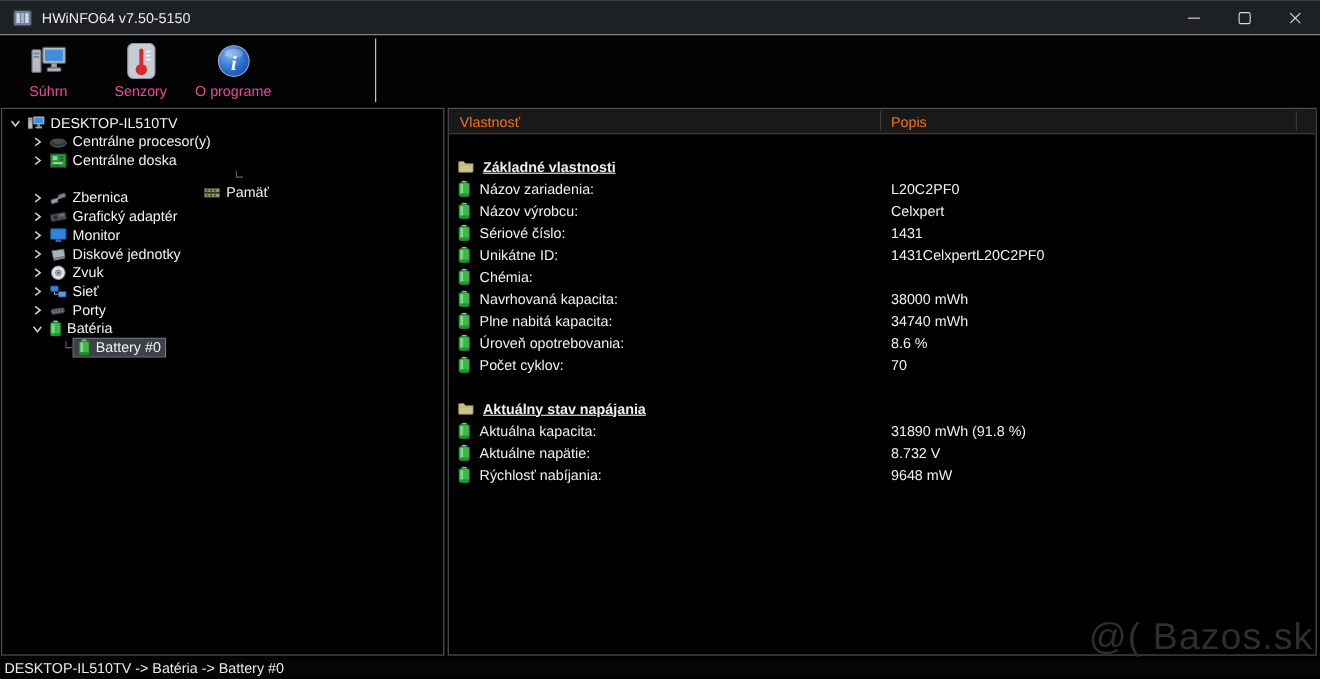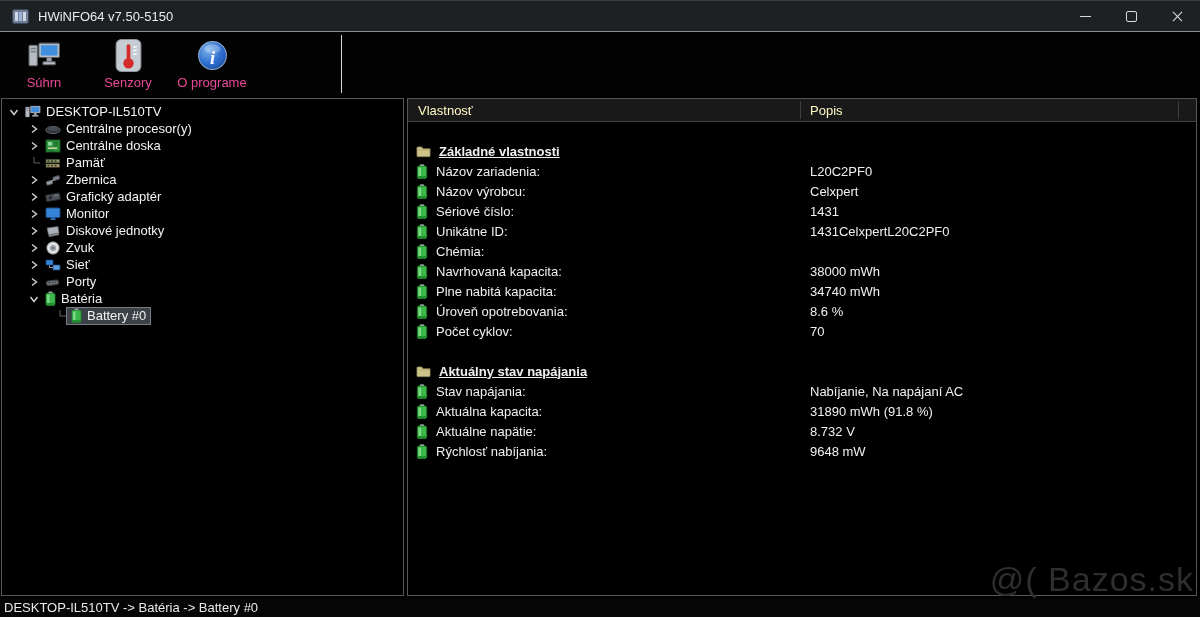--- a/index.html
+++ b/index.html
@@ -46,21 +46,21 @@
   .t-icon{width:16px;height:14px;flex:none;display:flex;align-items:center;}
   .t-icon svg{width:100%;height:100%;display:block;}
   .t-icon.batt{width:11px;height:15px;}
   .t-label{font-size:13px;color:#f2f2f2;}
   .props-panel{
     position:absolute;left:407px;top:98px;width:790px;height:498px;
     background:#000;border:1px solid #54585c;box-sizing:border-box;overflow:hidden;
   }
   .prop-header{
     height:22px;background:#191919;border-bottom:1px solid #3e3e3e;
-    position:relative;display:flex;align-items:center;color:#fef9c3;
+    position:relative;display:flex;align-items:center;color:#f97316;
   }
   .ph-prop{padding-left:10px;}
   .ph-desc{position:absolute;left:402px;}
   .ph-div{position:absolute;top:2px;bottom:2px;width:1px;background:#3e3e3e;}
   .prop-body{position:relative;padding-top:19px;}
   .prop-row{height:20px;display:flex;align-items:center;position:relative;padding-left:8px;}
   .p-icon{width:12px;height:15px;flex:none;margin-right:8px;display:flex;align-items:center;}
   .p-icon svg{width:100%;height:100%;display:block;}
   .p-icon.folder{width:15px;height:13px;}
   .p-label{color:#f0f0f0;white-space:nowrap;}
@@ -211,21 +211,21 @@
               <rect x="3" y="3" width="4" height="3.5" fill="#8fd79a"></rect>
               <rect x="9" y="3" width="4" height="1.5" fill="#1b6b28"></rect>
               <rect x="9" y="5.5" width="4" height="1.5" fill="#1b6b28"></rect>
               <rect x="3" y="8.5" width="9" height="1.5" fill="#c9d4a0"></rect>
               <rect x="3" y="10.8" width="6" height="1" fill="#1b6b28"></rect>
             </svg>
           </span>
           <span class="t-label">Centrálne doska</span>
         </span>
       </div>
-      <div class="tree-row" style="padding-left: 24px;">
+      <div class="tree-row" style="padding-left: 24px; flex-direction: column;">
         <span class="expander">
           <svg viewBox="0 0 12 12">
             <path d="M6 0 V6 H12" fill="none" stroke="#5f6468" stroke-width="1"></path>
           </svg>
         </span>
         <span class="tree-content">
           <span class="t-icon">
             <svg viewBox="0 0 16 14">
               <rect x="1" y="3.5" width="13.5" height="3.2" fill="#8f9a6a" stroke="#4f5a3a" stroke-width="0.6"></rect>
               <rect x="1" y="8" width="13.5" height="3.2" fill="#a09a6f" stroke="#5a543a" stroke-width="0.6"></rect>
@@ -536,32 +536,20 @@
         </div>
         <div class="prop-row">
           <span class="p-icon">
             <svg viewBox="0 0 12 16">
               <rect x="3.8" y="0.5" width="4.4" height="2.2" rx="0.6" fill="#c2c7cd" stroke="#6d737a" stroke-width="0.6"></rect>
               <rect x="1" y="2.2" width="10" height="13.3" rx="1.6" fill="#3cb84a" stroke="#177226" stroke-width="0.8"></rect>
               <rect x="2.3" y="3.6" width="2.6" height="10" rx="1" fill="#98e4a0" opacity="0.75"></rect>
               <path d="M1.2 12.8 h9.6 v1.1 a1.6 1.6 0 0 1 -1.6 1.6 h-6.4 a1.6 1.6 0 0 1 -1.6 -1.6 Z" fill="#239032"></path>
             </svg>
           </span>
-          <span class="p-label">Stav napájania:</span>
-          <span class="p-value">Nabíjanie, Na napájaní AC</span>
-        </div>
-        <div class="prop-row">
-          <span class="p-icon">
-            <svg viewBox="0 0 12 16">
-              <rect x="3.8" y="0.5" width="4.4" height="2.2" rx="0.6" fill="#c2c7cd" stroke="#6d737a" stroke-width="0.6"></rect>
-              <rect x="1" y="2.2" width="10" height="13.3" rx="1.6" fill="#3cb84a" stroke="#177226" stroke-width="0.8"></rect>
-              <rect x="2.3" y="3.6" width="2.6" height="10" rx="1" fill="#98e4a0" opacity="0.75"></rect>
-              <path d="M1.2 12.8 h9.6 v1.1 a1.6 1.6 0 0 1 -1.6 1.6 h-6.4 a1.6 1.6 0 0 1 -1.6 -1.6 Z" fill="#239032"></path>
-            </svg>
-          </span>
           <span class="p-label">Aktuálna kapacita:</span>
           <span class="p-value">31890 mWh (91.8 %)</span>
         </div>
         <div class="prop-row">
           <span class="p-icon">
             <svg viewBox="0 0 12 16">
               <rect x="3.8" y="0.5" width="4.4" height="2.2" rx="0.6" fill="#c2c7cd" stroke="#6d737a" stroke-width="0.6"></rect>
               <rect x="1" y="2.2" width="10" height="13.3" rx="1.6" fill="#3cb84a" stroke="#177226" stroke-width="0.8"></rect>
               <rect x="2.3" y="3.6" width="2.6" height="10" rx="1" fill="#98e4a0" opacity="0.75"></rect>
               <path d="M1.2 12.8 h9.6 v1.1 a1.6 1.6 0 0 1 -1.6 1.6 h-6.4 a1.6 1.6 0 0 1 -1.6 -1.6 Z" fill="#239032"></path>

